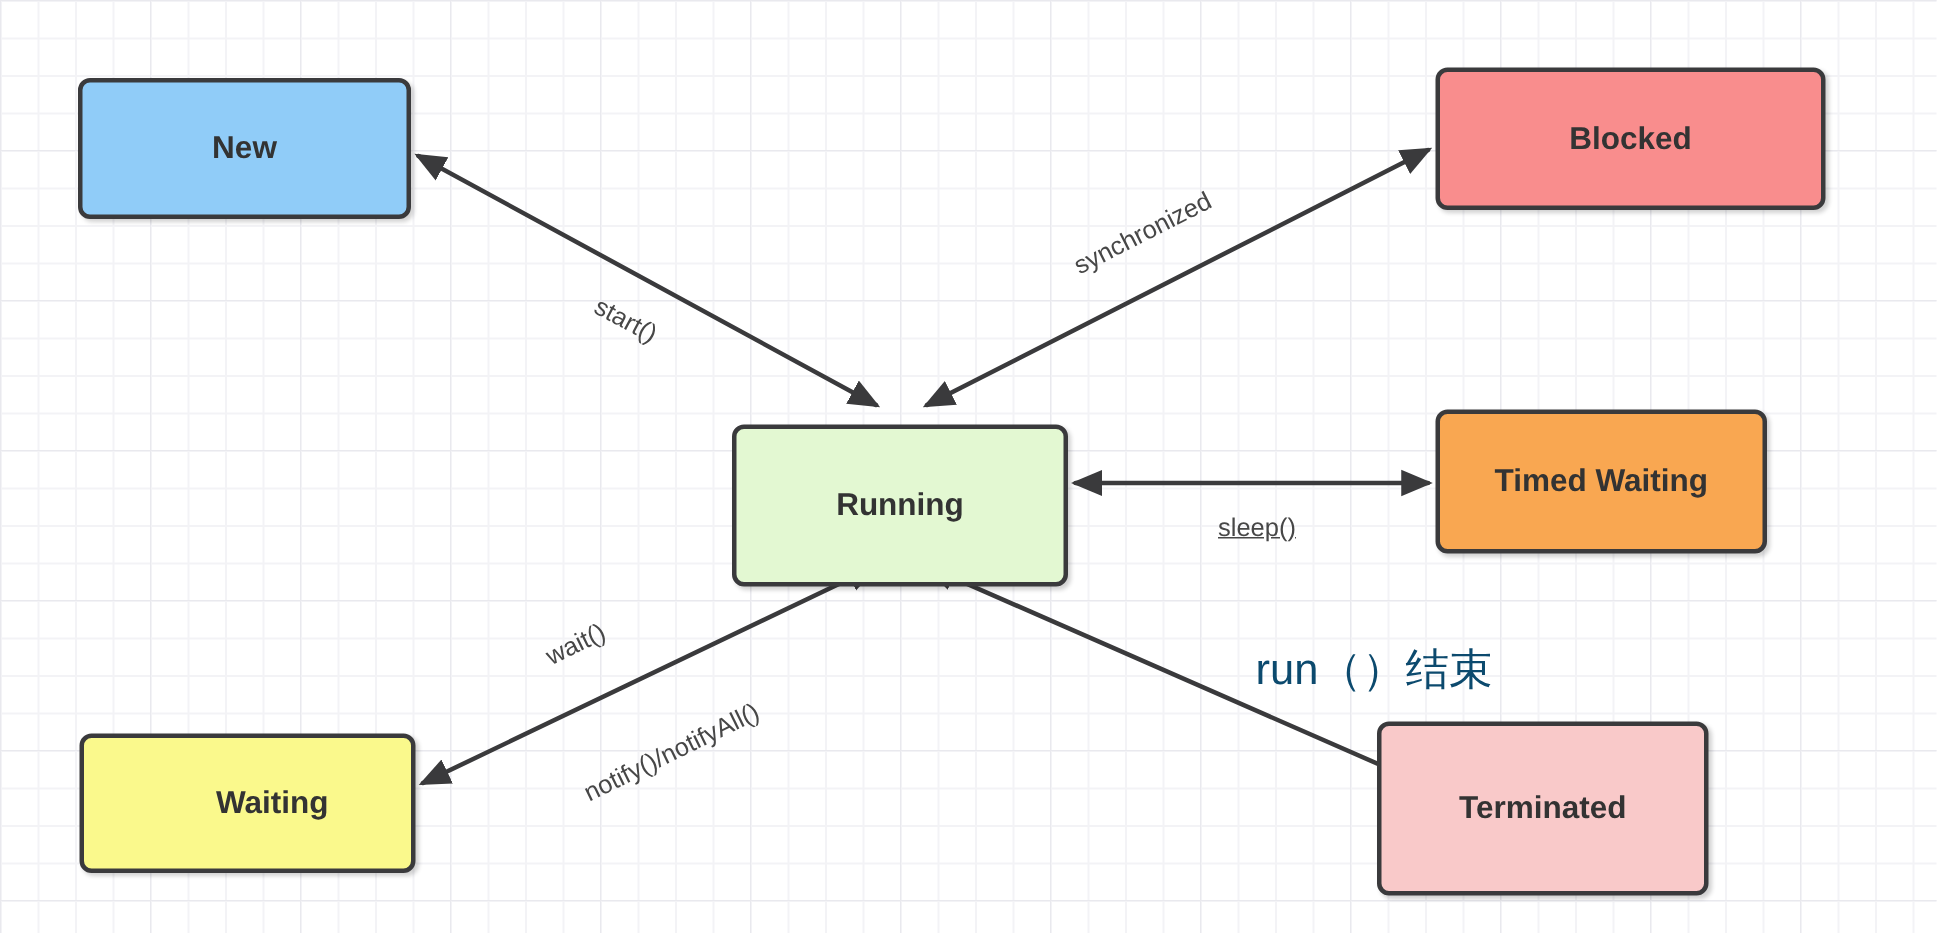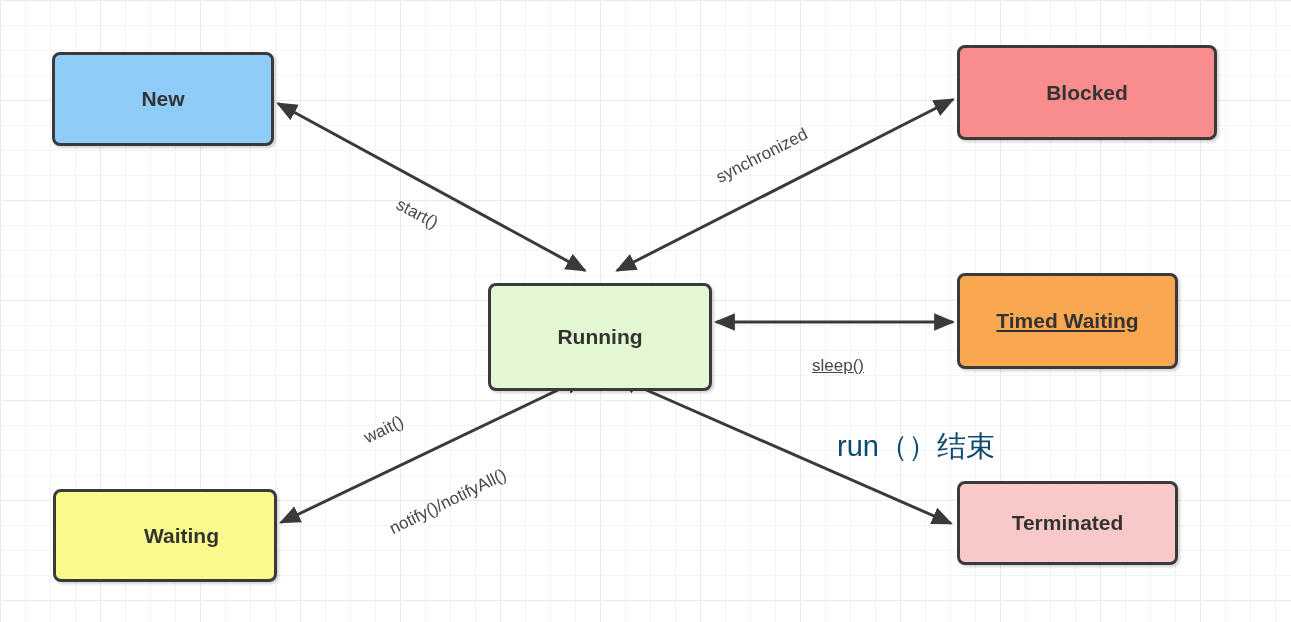--- a/index.html
+++ b/index.html
@@ -20,28 +20,28 @@
     position:absolute;display:flex;align-items:center;justify-content:center;
     border:3px solid #3a3a3c;border-radius:8px;box-sizing:border-box;
     box-shadow:2px 2px 3px rgba(0,0,0,0.18);
     font-weight:bold;font-size:21px;color:#333333;text-align:center;
   }
   .node-new{left:52px;top:52px;width:222px;height:94px;}
   .node-blocked{left:957px;top:45px;width:260px;height:95px;}
   .node-running{left:488px;top:283px;width:224px;height:108px;}
   .node-timed-waiting{left:957px;top:273px;width:221px;height:96px;}
   .node-waiting{left:53px;top:489px;width:224px;height:93px;}
-  .node-terminated{left:957px;top:481px;width:221px;height:84px;}
+  .node-terminated{left:918px;top:481px;width:221px;height:116px;}
   .edge-label{
     position:absolute;white-space:nowrap;color:#474747;font-size:17px;
     transform:translate(-50%,-50%);
   }
   .lbl-start{left:417px;top:214px;transform:translate(-50%,-50%) rotate(28deg);}
   .lbl-synchronized{left:762px;top:156px;transform:translate(-50%,-50%) rotate(-27deg);}
-  .lbl-sleep{left:838px;top:366px;text-decoration:underline;}
+  .lbl-sleep{left:838px;top:352px;text-decoration:underline;}
   .lbl-wait{left:384px;top:430px;transform:translate(-50%,-50%) rotate(-26deg);}
   .lbl-notify{left:448px;top:502px;transform:translate(-50%,-50%) rotate(-26deg);}
   .lbl-run-end{left:916px;top:447px;font-size:29px;color:#0c4a6e;}
 </style>
 </head>
 <body>
 
 <svg class="edge-layer" width="1291" height="622" viewBox="0 0 1291 622">
   <defs>
     <marker id="arrow" viewBox="0 0 10 10" refX="8.5" refY="5" markerWidth="7" markerHeight="7" orient="auto-start-reverse">
@@ -57,21 +57,21 @@
 
 <div class="node node-new" style="background-color: rgb(144, 204, 248);">
   <span>New</span>
 </div>
 <div class="node node-blocked" style="background-color: rgb(249, 141, 141);">
   <span>Blocked</span>
 </div>
 <div class="node node-running" style="background-color: rgb(227, 248, 210);">
   <span>Running</span>
 </div>
-<div class="node node-timed-waiting" style="background-color: rgb(249, 167, 81); text-decoration: underline;">
+<div class="node node-timed-waiting" style="background-color: rgb(249, 167, 81);">
   <span>Timed Waiting</span>
 </div>
 <div class="node node-waiting" style="background-color: rgb(250, 249, 140); padding-left: 33px;">
   <span>Waiting</span>
 </div>
 <div class="node node-terminated" style="background-color: rgb(249, 201, 201);">
   <span>Terminated</span>
 </div>
 
 <span class="edge-label lbl-start">start()</span>

